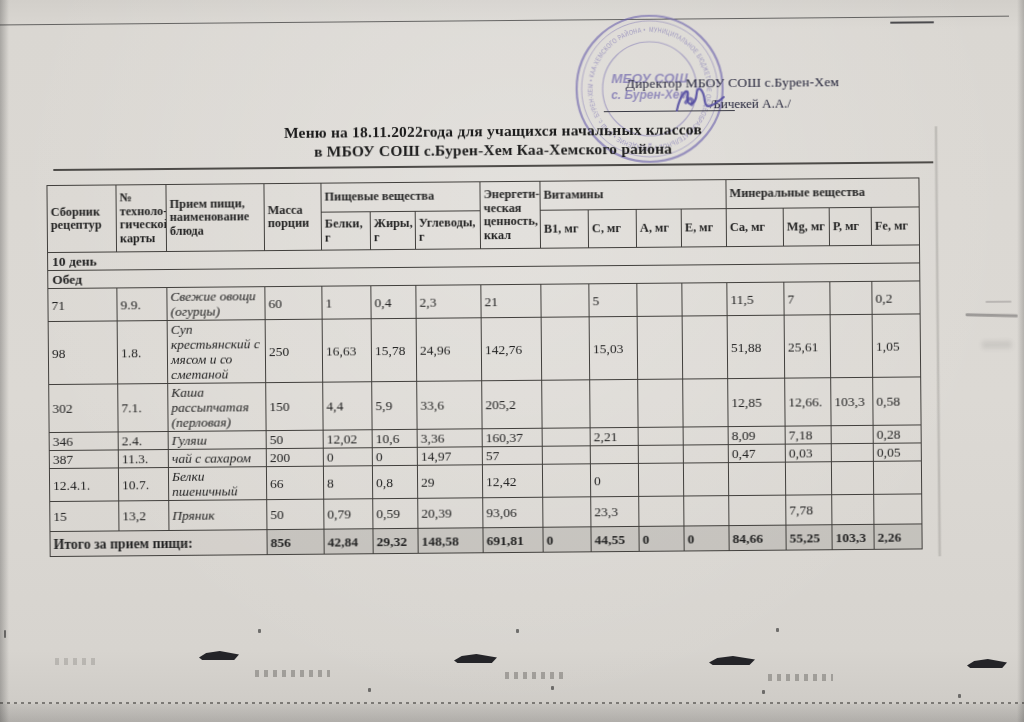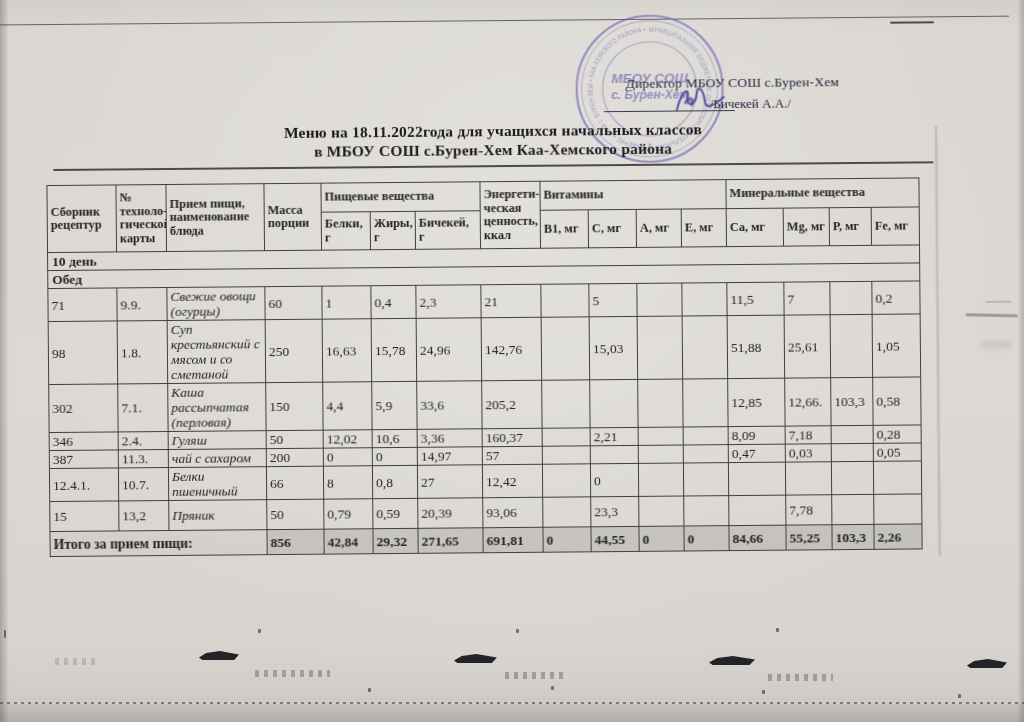--- a/index.html
+++ b/index.html
@@ -143,21 +143,21 @@
           <th rowspan="2">Прием пищи, наименование блюда</th>
           <th rowspan="2">Масса порции</th>
           <th colspan="3">Пищевые вещества</th>
           <th rowspan="2">Энергети-ческая ценность, ккал</th>
           <th colspan="4">Витамины</th>
           <th colspan="4">Минеральные вещества</th>
         </tr>
         <tr style="height:38px">
           <th>Белки, г</th>
           <th>Жиры, г</th>
-          <th>Бичекей, г</th>
+          <th>Углеводы, г</th>
           <th>В1, мг</th>
           <th>С, мг</th>
           <th>А, мг</th>
           <th>Е, мг</th>
           <th>Са, мг</th>
           <th>Mg, мг</th>
           <th>Р, мг</th>
           <th>Fe, мг</th>
         </tr>
       </thead>
@@ -258,21 +258,21 @@
             <td></td>
             <td>0,05</td>
           </tr>
           <tr style="height: 22px;">
             <td>12.4.1.</td>
             <td>10.7.</td>
             <td class="dish">Белки пшеничный</td>
             <td>66</td>
             <td>8</td>
             <td>0,8</td>
-            <td>27</td>
+            <td>29</td>
             <td>12,42</td>
             <td></td>
             <td>0</td>
             <td></td>
             <td></td>
             <td></td>
             <td></td>
             <td></td>
             <td></td>
           </tr>
@@ -292,21 +292,21 @@
             <td></td>
             <td>7,78</td>
             <td></td>
             <td></td>
           </tr>
           <tr class="total" style="height: 25px;">
             <td colspan="3" class="total-label">Итого за прием пищи:</td>
             <td>856</td>
             <td>42,84</td>
             <td>29,32</td>
-            <td>271,65</td>
+            <td>148,58</td>
             <td>691,81</td>
             <td>0</td>
             <td>44,55</td>
             <td>0</td>
             <td>0</td>
             <td>84,66</td>
             <td>55,25</td>
             <td>103,3</td>
             <td>2,26</td>
           </tr>

